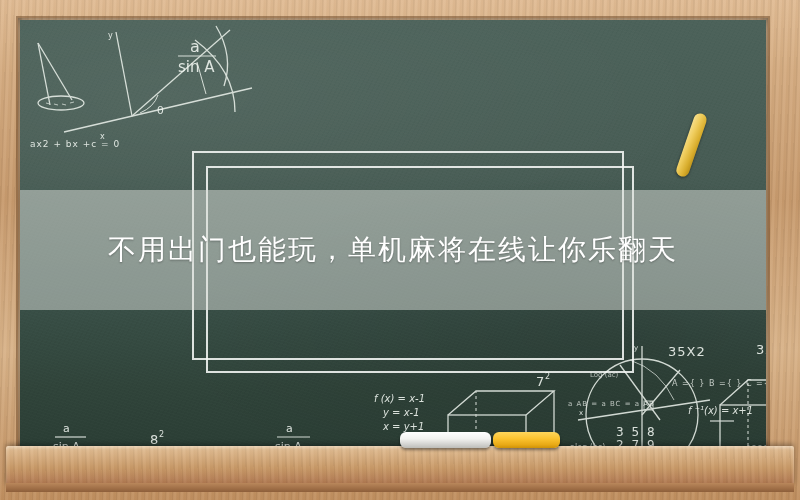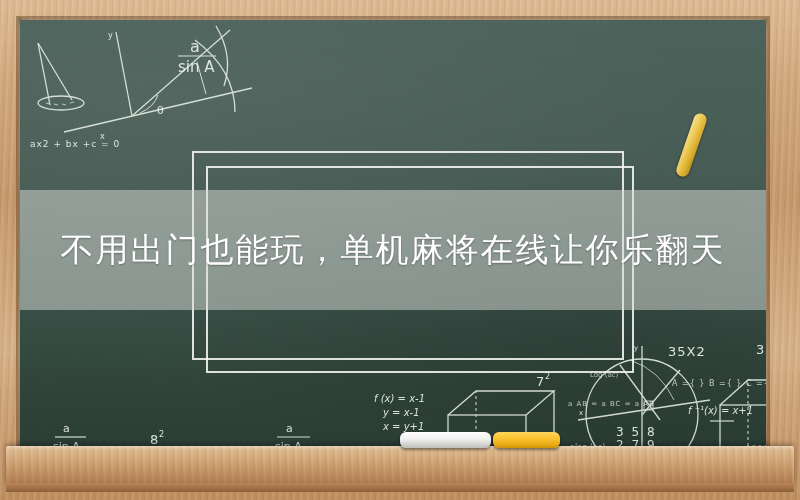--- a/index.html
+++ b/index.html
@@ -83,21 +83,21 @@
   .rect-inner { left:186px; top:146px; width:428px; height:207px; }
 
   
   .banner {
     position:absolute; left:0; right:0; top:170px; height:120px;
     background:rgba(214,219,212,.52);
   }
   .title {
     position:absolute; left:0; right:0; top:170px; height:120px;
     display:flex; align-items:center; justify-content:center;
-    color:#ffffff; font-size:33px; letter-spacing:2px; font-weight:400;
+    color:#ffffff; font-size:28px; letter-spacing:2px; font-weight:400;
     text-shadow:0 1px 2px rgba(0,0,0,.30);
     white-space:nowrap; font-family:Liberation Mono, monospace;
   }
 </style>
 </head>
 <body>
 
 <div class="stage">
 
   <div class="frame"></div>

